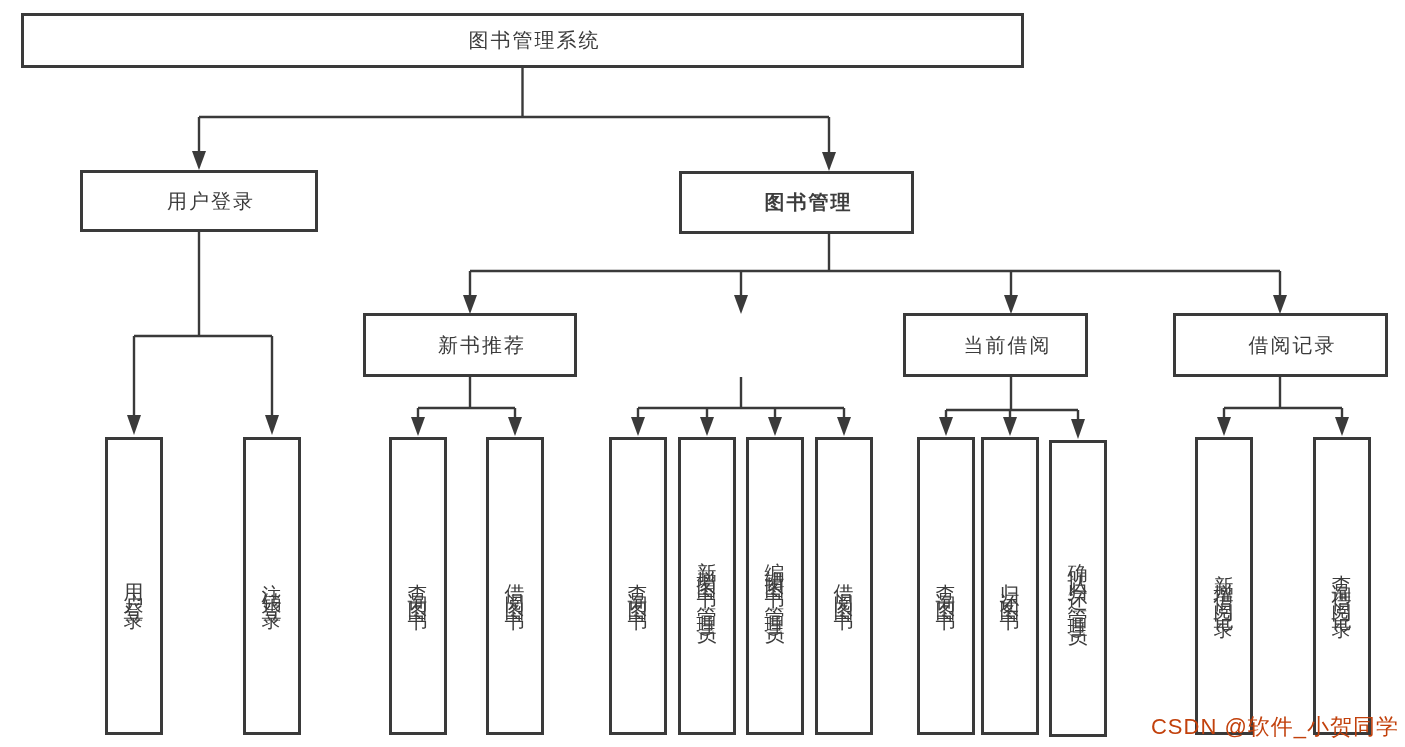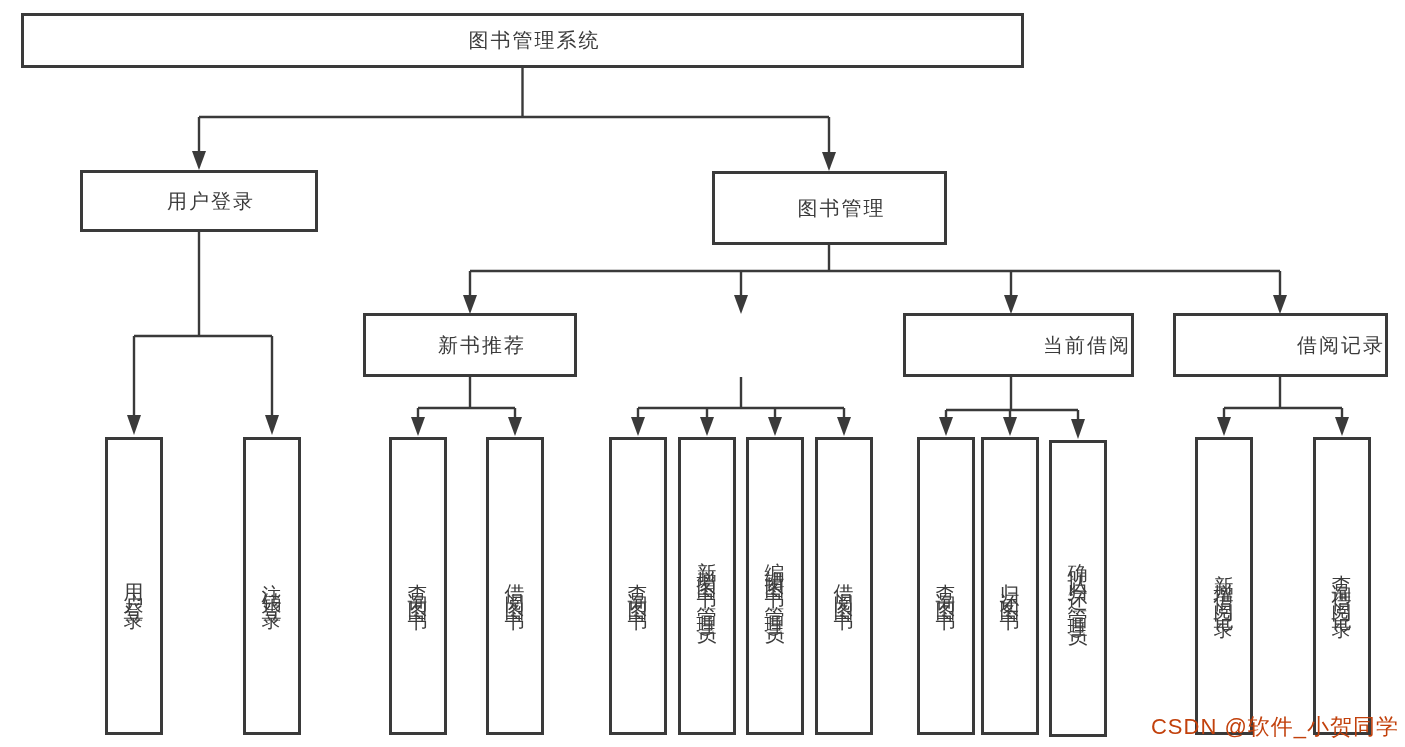--- a/index.html
+++ b/index.html
@@ -60,25 +60,25 @@
     writing-mode: vertical-rl;
     text-orientation: mixed;
     font-size: 20px;
     letter-spacing: 9px;
     color: #3c3c3c;
     line-height: 1;
   }
   
   .n-root   { left: 21px;   top: 13px;  width: 1003px; height: 55px; }
   .n-login  { left: 80px;   top: 170px; width: 238px;  height: 62px; }
-  .n-mgmt   { left: 712px;  top: 171px; width: 235px;  height: 74px; }
+  .n-mgmt   { left: 679px;  top: 171px; width: 235px;  height: 63px; font-weight: bold; }
   .n-rec    { left: 363px;  top: 313px; width: 214px;  height: 64px; }
   .n-borrow { left: 633px;  top: 313px; width: 217px;  height: 64px; }
-  .n-cur    { left: 903px;  top: 313px; width: 231px;  height: 64px; justify-content: flex-end; }
-  .n-recd   { left: 1173px; top: 313px; width: 215px;  height: 64px; justify-content: flex-end; }
+  .n-cur    { left: 903px;  top: 313px; width: 185px;  height: 64px; }
+  .n-recd   { left: 1173px; top: 313px; width: 215px;  height: 64px; }
 
   .lf-login-0  { left: 105px; }
   .lf-login-1  { left: 243px; }
   .lf-rec-0    { left: 389px; }
   .lf-rec-1    { left: 486px; }
   .lf-bor-0    { left: 609px; }
   .lf-bor-1    { left: 678px; }
   .lf-bor-2    { left: 746px; }
   .lf-bor-3    { left: 815px; }
   .lf-cur-0    { left: 917px; }

